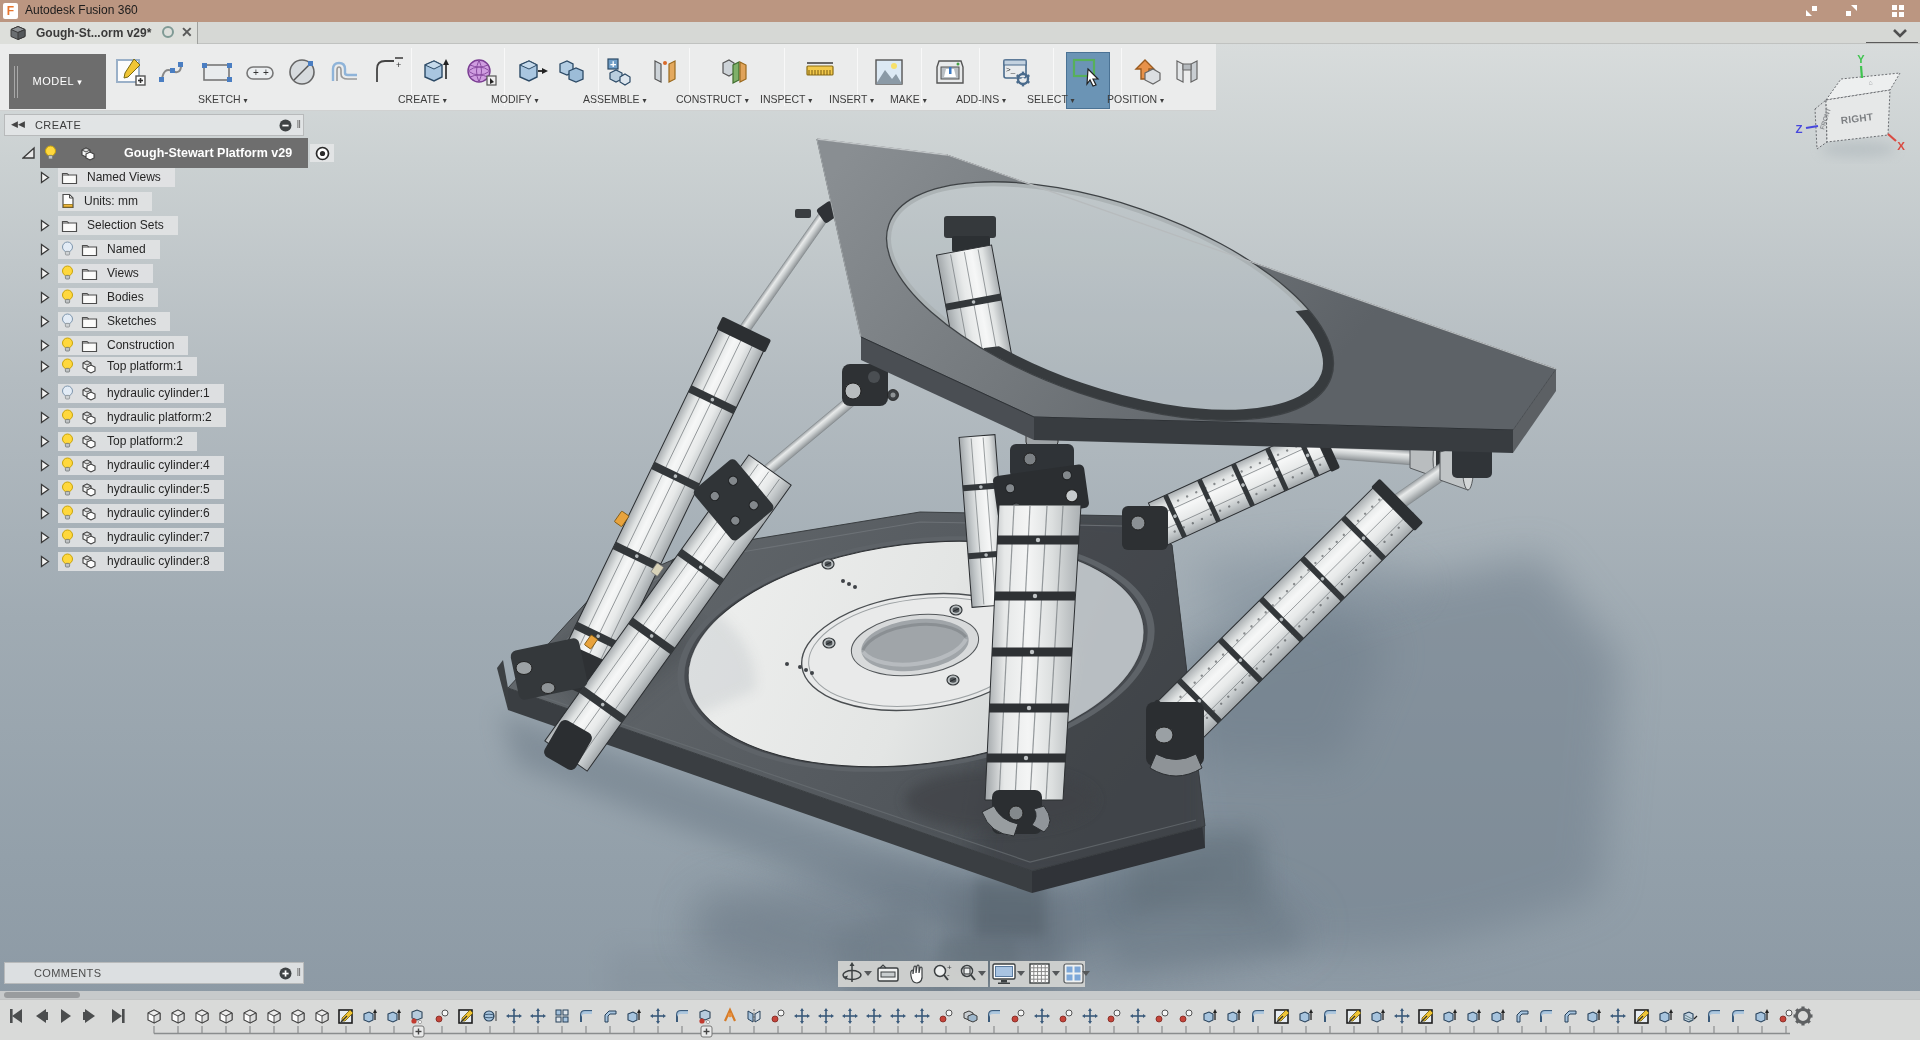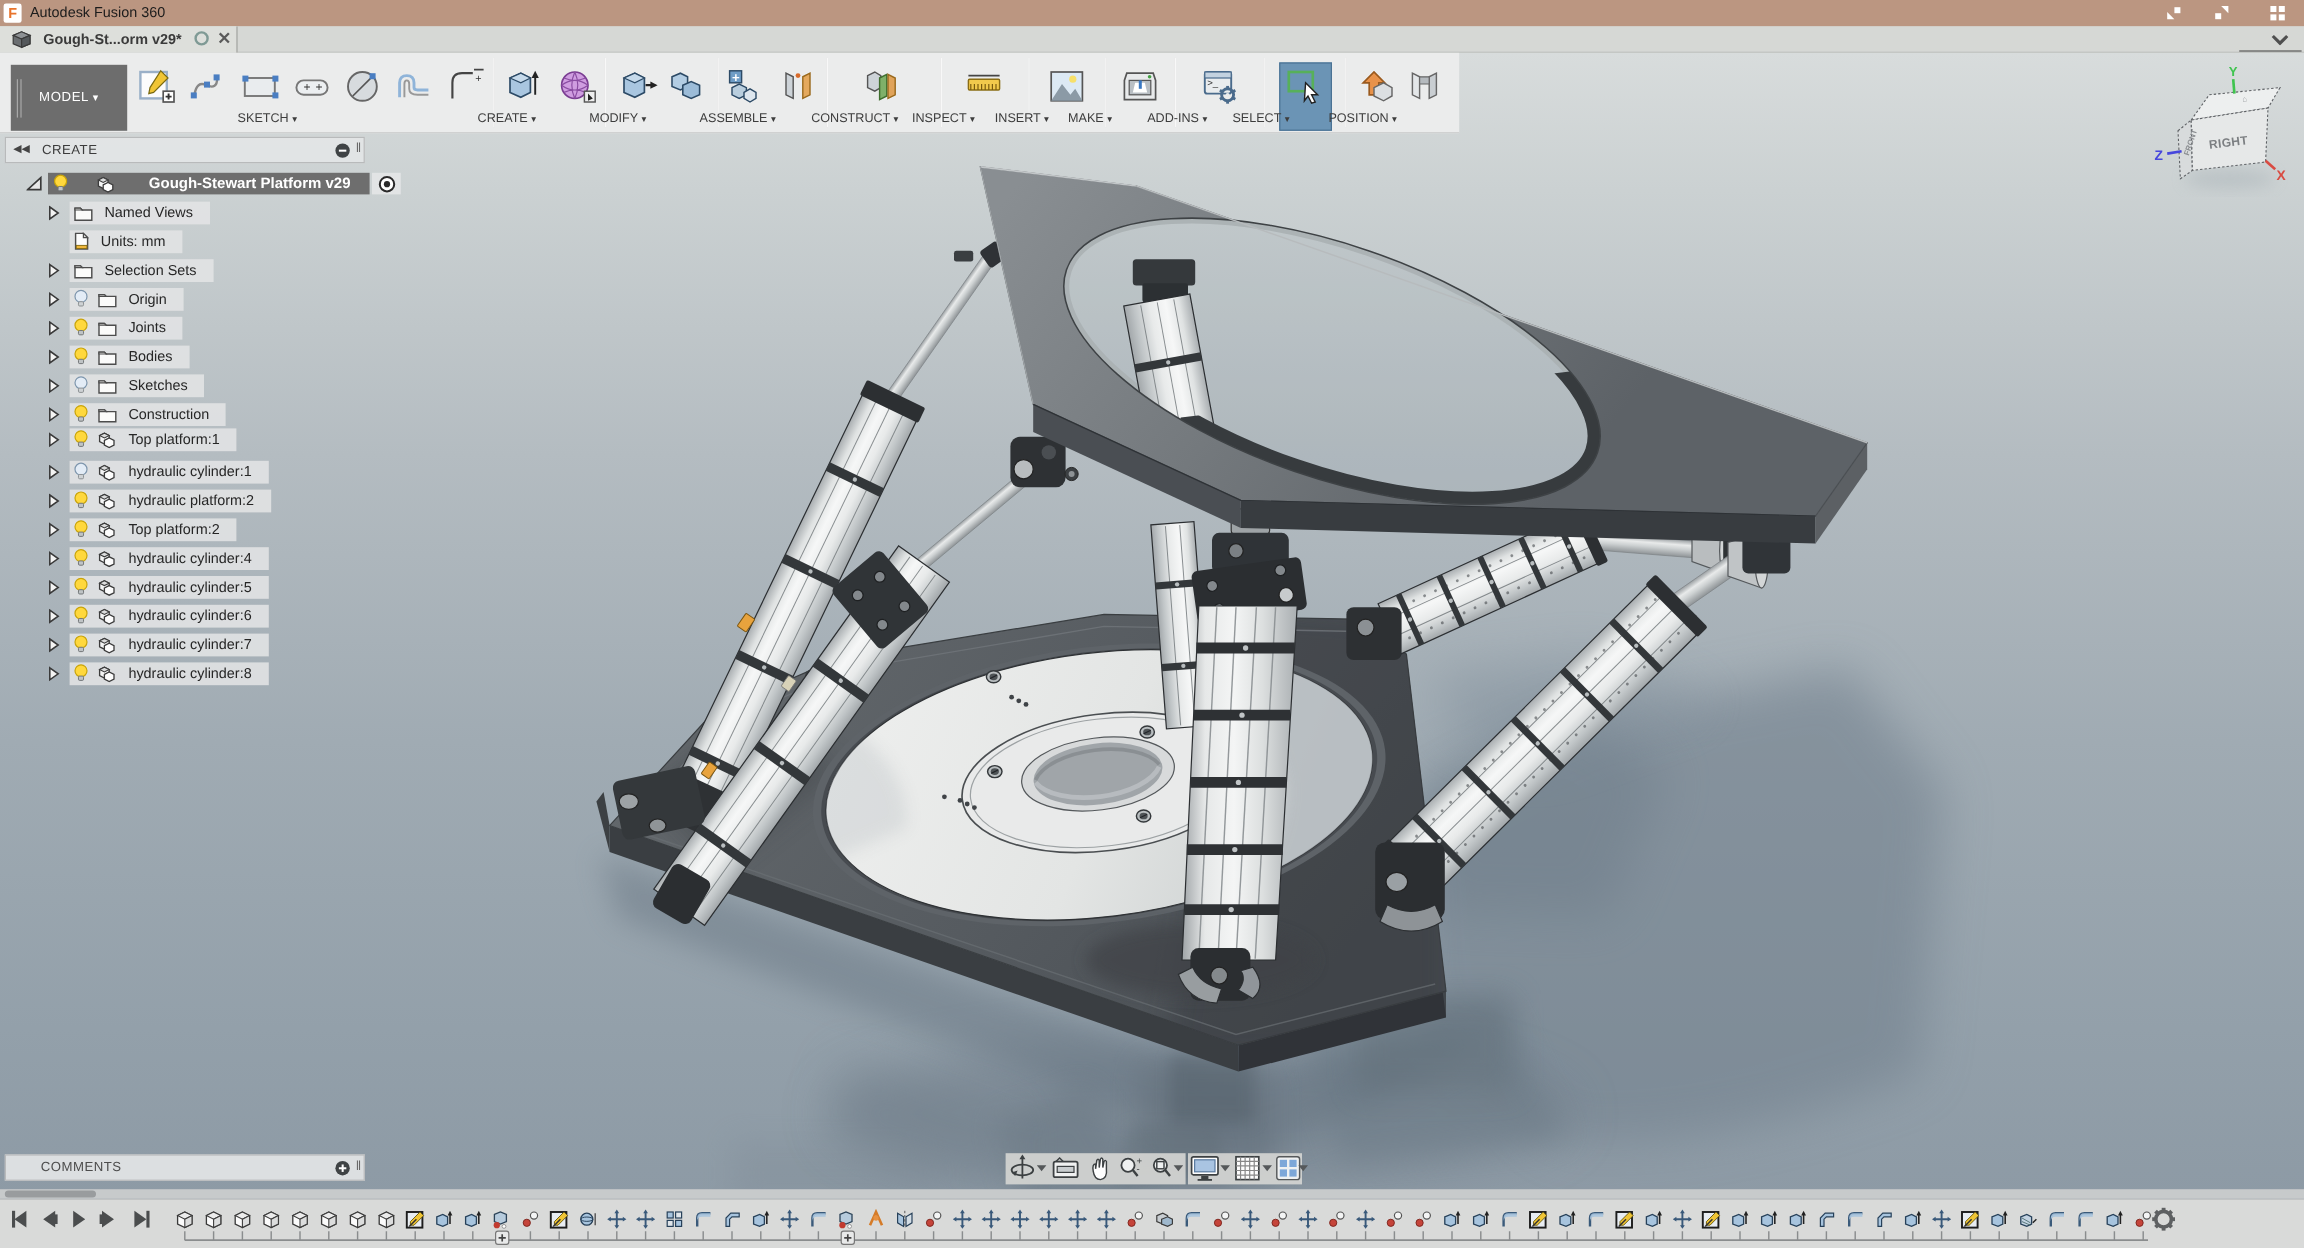--- a/index.html
+++ b/index.html
@@ -31,21 +31,21 @@
  border:1px solid #b8babb;font-size:11px;color:#3c3c3c}
 .bh-arrows{position:absolute;left:6px;top:4px;font-size:9px;color:#444}
 .bh-title{position:absolute;left:30px;top:4px;letter-spacing:0.4px}
 .bh-minus{position:absolute;right:11px;top:4px}
 .bh-grip{position:absolute;right:2px;top:3px;font-size:11px;color:#666}
 .trow{position:absolute;left:0;height:22px;white-space:nowrap;display:flex;align-items:center}
 .texp{display:inline-flex;width:18px;margin-left:40px;justify-content:flex-start;align-items:center;flex:none}
 .tbox{display:inline-flex;align-items:center;gap:7px;background:rgba(226,228,229,0.88);height:19px;
  padding:0 14px 0 3px;font-size:12px;color:#262626}
 .tlabel{padding-left:2px}
-.rootbox{display:inline-flex;align-items:center;gap:23px;background:#6e6e6e;height:18px;padding:0 16px 0 4px;
+.rootbox{display:inline-flex;align-items:center;gap:23px;background:#6e6e6e;height:30px;padding:0 16px 0 4px;
  font-size:12.5px;font-weight:bold;color:#fff}
 .roottext{padding-left:4px}
 .target{display:inline-flex;align-items:center;justify-content:center;background:rgba(228,230,231,0.9);
  width:24px;height:18px;margin-left:2px}
 .comments{position:absolute;left:4px;top:962px;width:300px;height:22px;background:rgba(227,229,230,0.92);
  border:1px solid #b8babb;font-size:11px;color:#4c4c4c}
 .cm-title{position:absolute;left:29px;top:4px;letter-spacing:0.4px}
 .cm-plus{position:absolute;right:11px;top:4px}
 .cm-grip{position:absolute;right:2px;top:3px;font-size:11px;color:#666}
 .navbar{position:absolute;left:838px;top:961px;width:150px;height:26px;background:rgba(211,212,210,0.93)}
@@ -764,39 +764,39 @@
         </span>
         <span class="tbox">
           <svg width="13" height="16" viewBox="0 0 13 16">
             <circle cx="6.5" cy="6" r="5" fill="#e3ecf6" stroke="#7e96ad" stroke-width="1"></circle>
             <rect x="4.4" y="10.4" width="4.2" height="3.6" rx="1" fill="#ced2d4" stroke="#8a8e90" stroke-width="0.8"></rect>
           </svg>
           <svg width="17" height="15" viewBox="0 0 17 15">
             <path d="M1.5,3.5 L6,3.5 L7.5,5 L15.5,5 L15.5,13.5 L1.5,13.5 Z" fill="#fbfbfa" stroke="#4d4d4d" stroke-width="1.2"></path>
             <path d="M1.5,3.5 L6,3.5 L7.5,5 L1.5,5 Z" fill="#e8e8e6" stroke="#4d4d4d" stroke-width="1"></path>
           </svg>
-          <span class="tlabel">Origin</span>
+          <span class="tlabel">Named</span>
         </span>
       </div>
 <div class="trow" style="top:262px">
         <span class="texp">
           <svg width="10" height="13" viewBox="0 0 10 13">
             <polygon points="1.5,1.5 8.5,6.5 1.5,11.5" fill="#f4f4f3" stroke="#3a3a3a" stroke-width="1.3"></polygon>
           </svg>
         </span>
         <span class="tbox">
           <svg width="13" height="16" viewBox="0 0 13 16">
             <circle cx="6.5" cy="6" r="5" fill="#ffd83d" stroke="#c9a40a" stroke-width="1"></circle>
             <rect x="4.4" y="10.4" width="4.2" height="3.6" rx="1" fill="#bfc3c5" stroke="#6f7375" stroke-width="0.8"></rect>
           </svg>
           <svg width="17" height="15" viewBox="0 0 17 15">
             <path d="M1.5,3.5 L6,3.5 L7.5,5 L15.5,5 L15.5,13.5 L1.5,13.5 Z" fill="#fbfbfa" stroke="#4d4d4d" stroke-width="1.2"></path>
             <path d="M1.5,3.5 L6,3.5 L7.5,5 L1.5,5 Z" fill="#e8e8e6" stroke="#4d4d4d" stroke-width="1"></path>
           </svg>
-          <span class="tlabel">Joints</span>
+          <span class="tlabel">Views</span>
         </span>
       </div>
 <div class="trow" style="top:286px">
         <span class="texp">
           <svg width="10" height="13" viewBox="0 0 10 13">
             <polygon points="1.5,1.5 8.5,6.5 1.5,11.5" fill="#f4f4f3" stroke="#3a3a3a" stroke-width="1.3"></polygon>
           </svg>
         </span>
         <span class="tbox">
           <svg width="13" height="16" viewBox="0 0 13 16">

